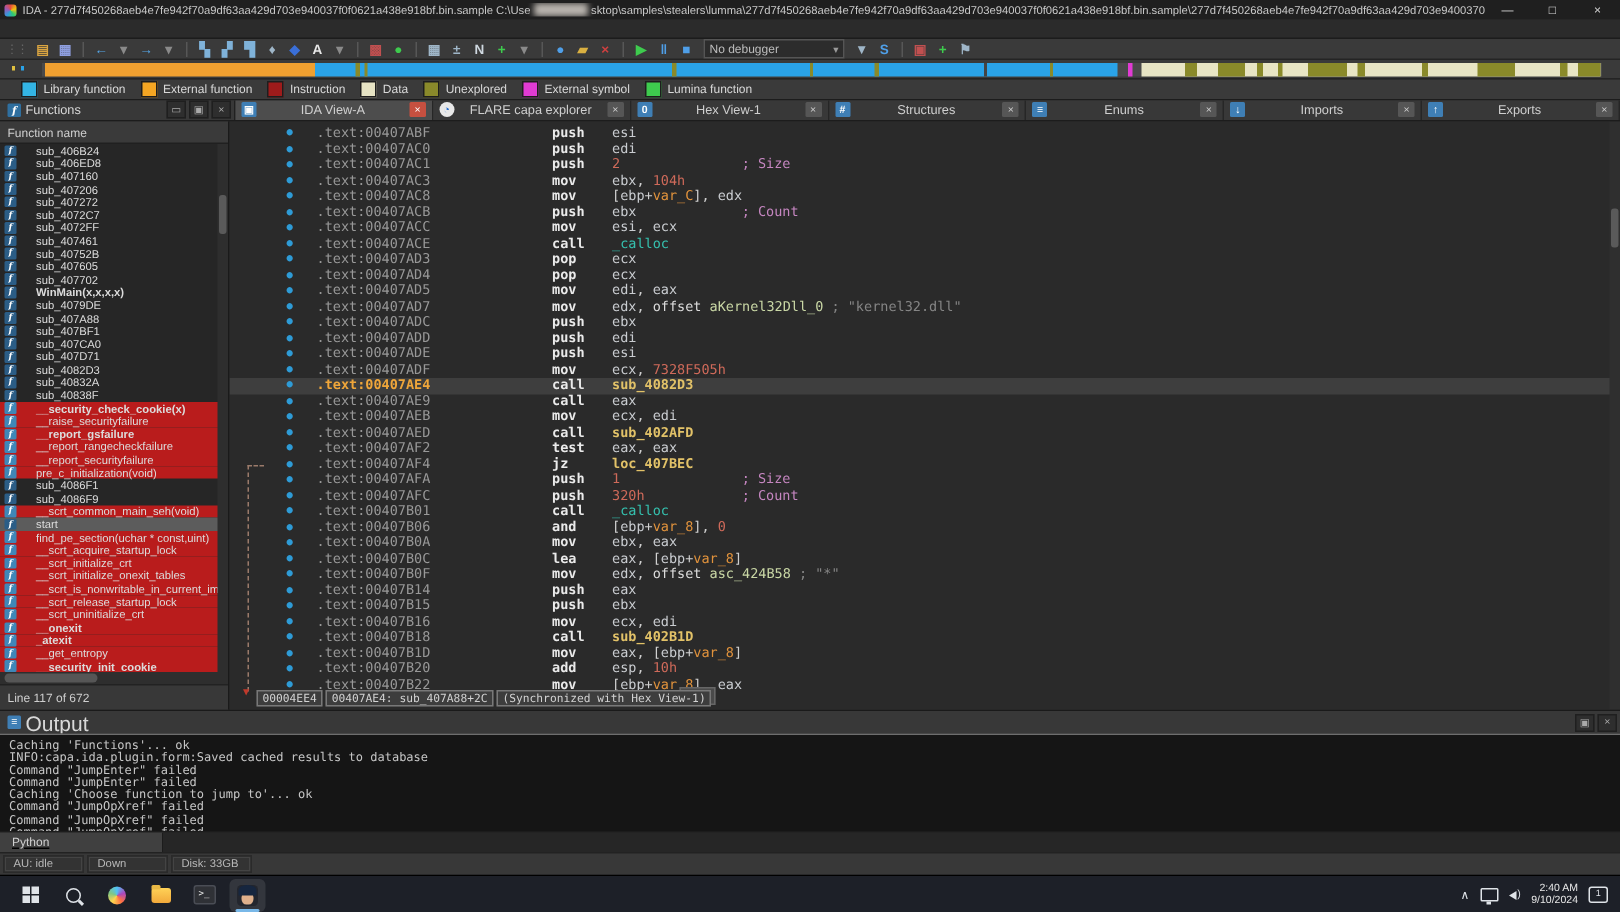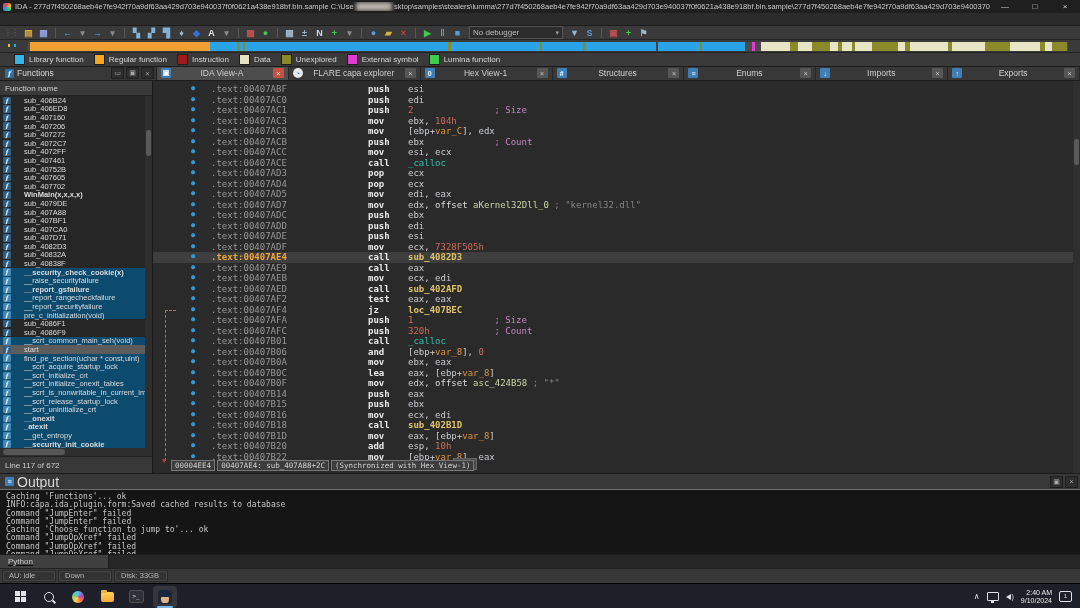--- a/index.html
+++ b/index.html
@@ -59,21 +59,21 @@
   
   .main{height:392px;display:flex;}
   .sidebar{width:152px;display:flex;flex-direction:column;background:#262626;border-right:1px solid #1a1a1a;position:relative;}
   .colheader{height:14px;background:#3a3a3a;border-bottom:1px solid #202020;font-size:8px;color:#cfcfcf;display:flex;align-items:center;padding-left:5px;}
   .fn-list{flex:1;overflow:hidden;position:relative;}
   .fn-row{height:8.6px;display:flex;align-items:center;gap:13px;padding-left:3px;white-space:nowrap;}
   .fn-row .fic{flex:0 0 8px;width:8px;height:7.5px;background:#2b5d86;color:#fff;font:italic bold 6px "DejaVu Serif",serif;text-align:center;line-height:7.5px;border-radius:1px;}
   .fn-row.hl .fic{background:#3f87b8;}
   .fn-name{font-size:7.5px;color:#dcdcdc;}
   .fn-row.b .fn-name{font-weight:bold;}
-  .fn-row.hl{background:#0c4a6e;}
+  .fn-row.hl{background:#b91c1c;}
   .fn-row.sel{background:#5c5c5c;}
   .vscroll{position:absolute;right:0;top:0;bottom:0;width:7px;background:#2e2e2e;}
   .vscroll .thumb{position:absolute;left:1px;width:5px;background:#5a5a5a;border-radius:2px;}
   .hscroll{height:8px;background:#2e2e2e;position:relative;}
   .hscroll .thumb{position:absolute;top:1px;height:6px;left:3px;width:62px;background:#565656;border-radius:3px;}
   .fn-status{height:16px;background:#383838;border-top:1px solid #222;font-size:8px;color:#cfcfcf;display:flex;align-items:center;padding-left:5px;}
 
   
   .listing{flex:1;background:#2a2a2a;position:relative;overflow:hidden;font-family:"DejaVu Sans Mono",monospace;}
   .lrows{padding-top:3px;}
@@ -240,21 +240,21 @@
       <div class="navmark" style="left: 14px; background: rgb(42, 163, 232);"></div>
     </div>
 
   <div class="legend" id="legend">
       <div class="leg-item">
         <span class="leg-swatch" style="background: rgb(51, 181, 229);"></span>
         <span class="leg-label">Library function</span>
       </div>
       <div class="leg-item">
         <span class="leg-swatch" style="background: rgb(245, 166, 35);"></span>
-        <span class="leg-label">Regular function</span>
+        <span class="leg-label">External function</span>
       </div>
       <div class="leg-item">
         <span class="leg-swatch" style="background: rgb(158, 27, 27);"></span>
         <span class="leg-label">Instruction</span>
       </div>
       <div class="leg-item">
         <span class="leg-swatch" style="background: rgb(230, 227, 195);"></span>
         <span class="leg-label">Data</span>
       </div>
       <div class="leg-item">

